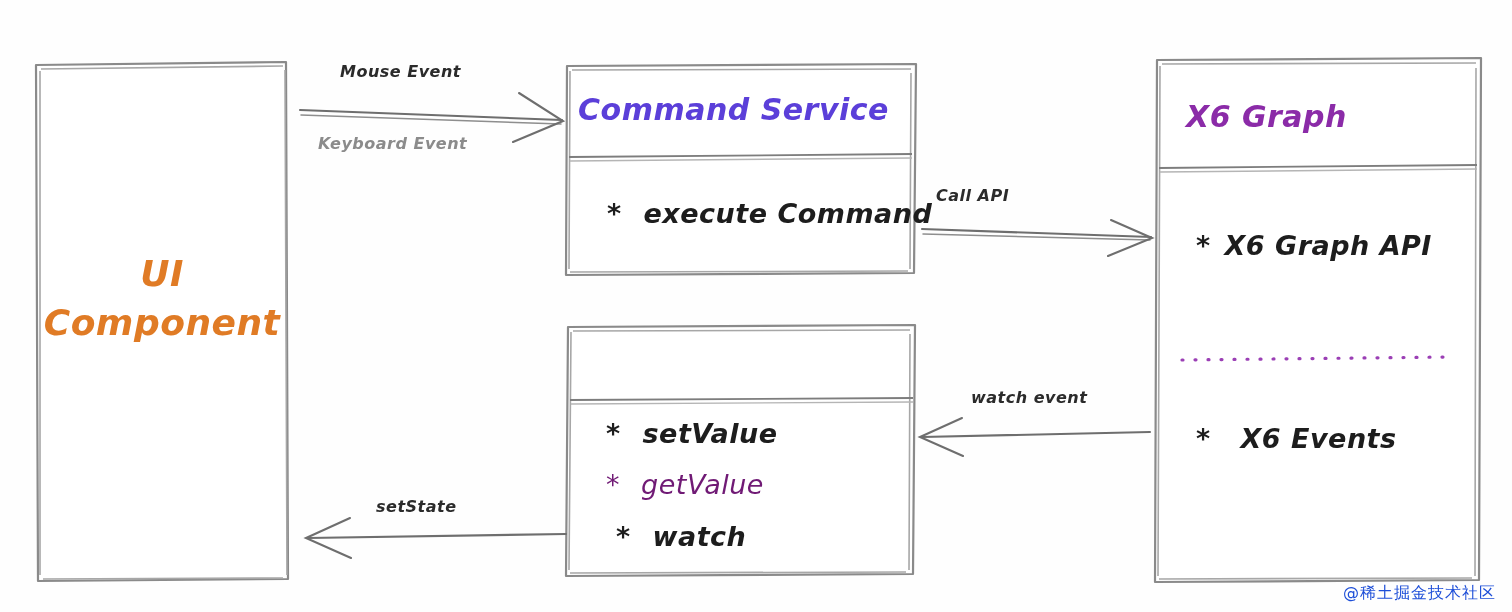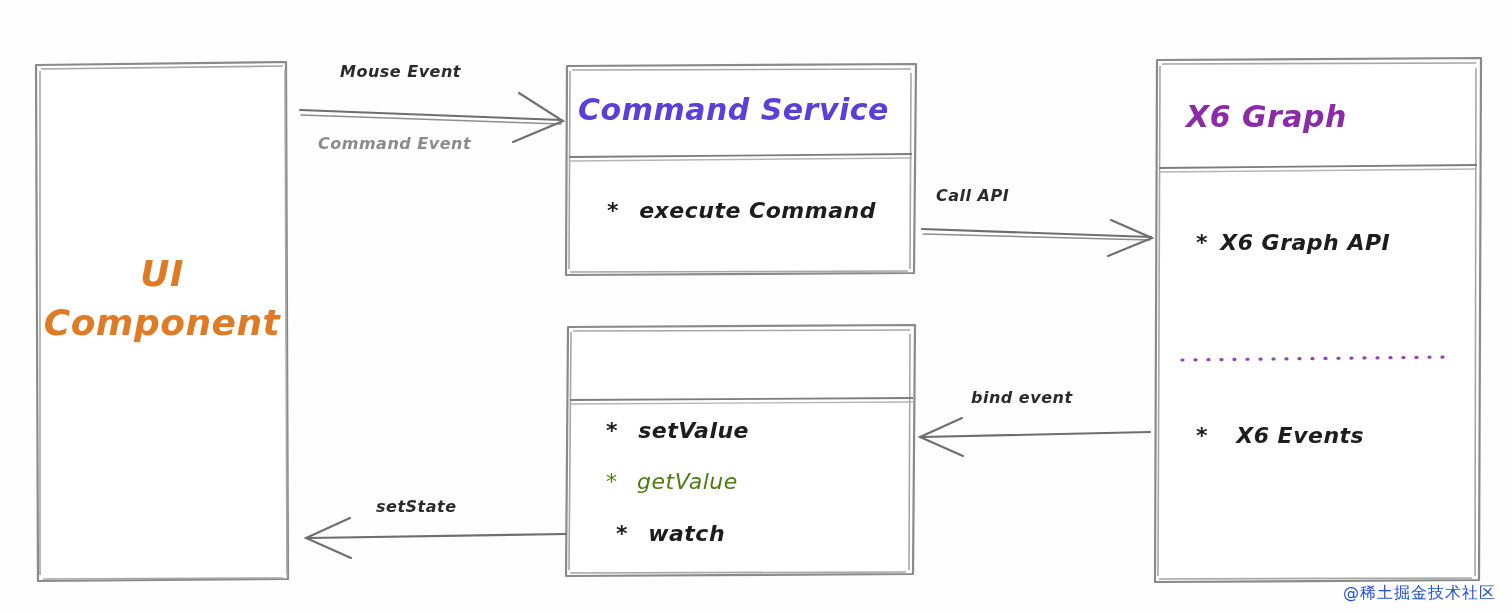--- a/index.html
+++ b/index.html
@@ -29,26 +29,26 @@
     white-space: nowrap;
     font-family: "DejaVu Sans", sans-serif;
     font-style: italic;
     letter-spacing: 0.5px;
   }
   .box-title {
     font-size: 30px;
     font-weight: 700;
   }
   .box-item {
-    font-size: 22px;
+    font-size: 27px;
     font-weight: 600;
     color: #1d1d1d;
   }
   .box-item.muted {
-    color: #4d7c0f;
+    color: #701a75;
     font-weight: 500;
     font-style: italic;
   }
   .edge-label {
     font-size: 16px;
     font-weight: 600;
     color: #2b2b2b;
   }
   .edge-label.soft {
     color: #8b8b8b;
@@ -165,23 +165,23 @@
   <div class="txt box-item" style="left:1196px; top:230px;">
     <span>*</span>
     <span style="margin-left:4px;">X6 Graph API</span>
   </div>
   <div class="txt box-item" style="left:1196px; top:423px;">
     <span>*</span>
     <span style="margin-left:20px;">X6 Events</span>
   </div>
 
   <div class="txt edge-label" style="left:340px; top:62px;">Mouse Event</div>
-  <div class="txt edge-label soft" style="left:318px; top:134px;">Command Event</div>
+  <div class="txt edge-label soft" style="left:318px; top:134px;">Keyboard Event</div>
 
   <div class="txt edge-label" style="left:936px; top:186px;">Call API</div>
 
-  <div class="txt edge-label" style="left:971px; top:388px;">bind event</div>
+  <div class="txt edge-label" style="left:971px; top:388px;">watch event</div>
 
   <div class="txt edge-label" style="left:376px; top:497px;">setState</div>
 
   <div class="watermark">@稀土掘金技术社区</div>
 
 </div>
 
 </body></html>

